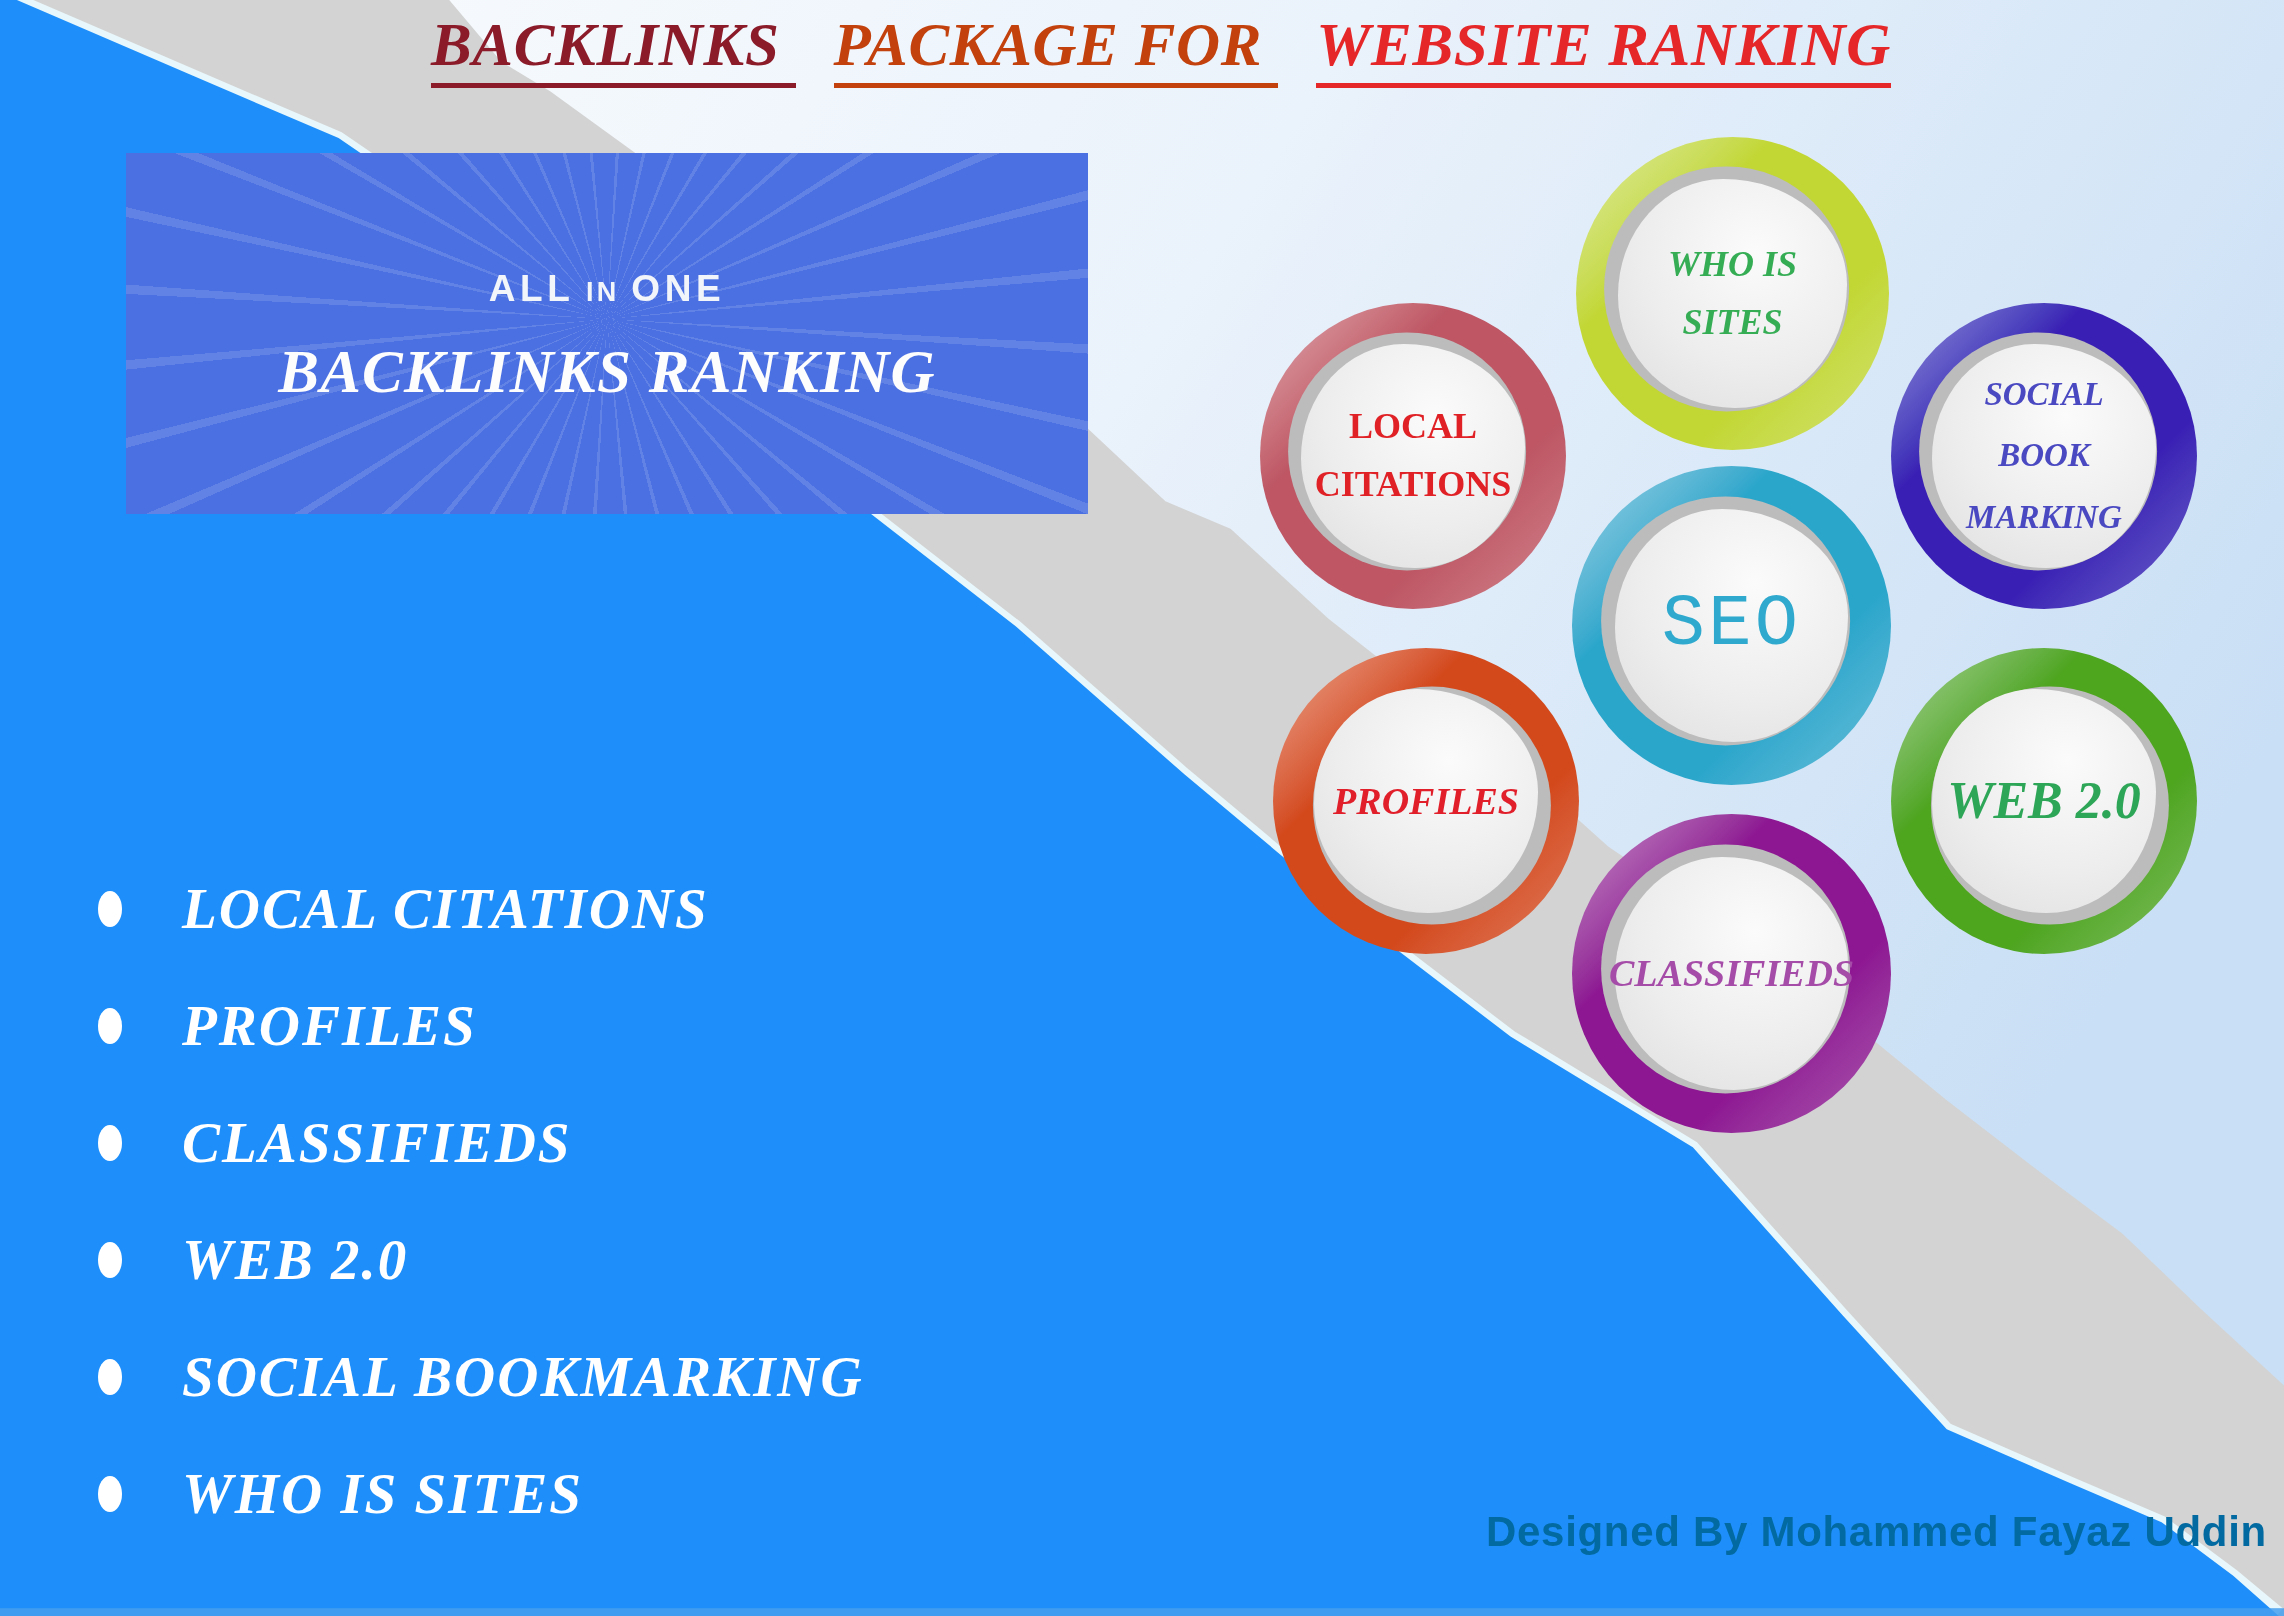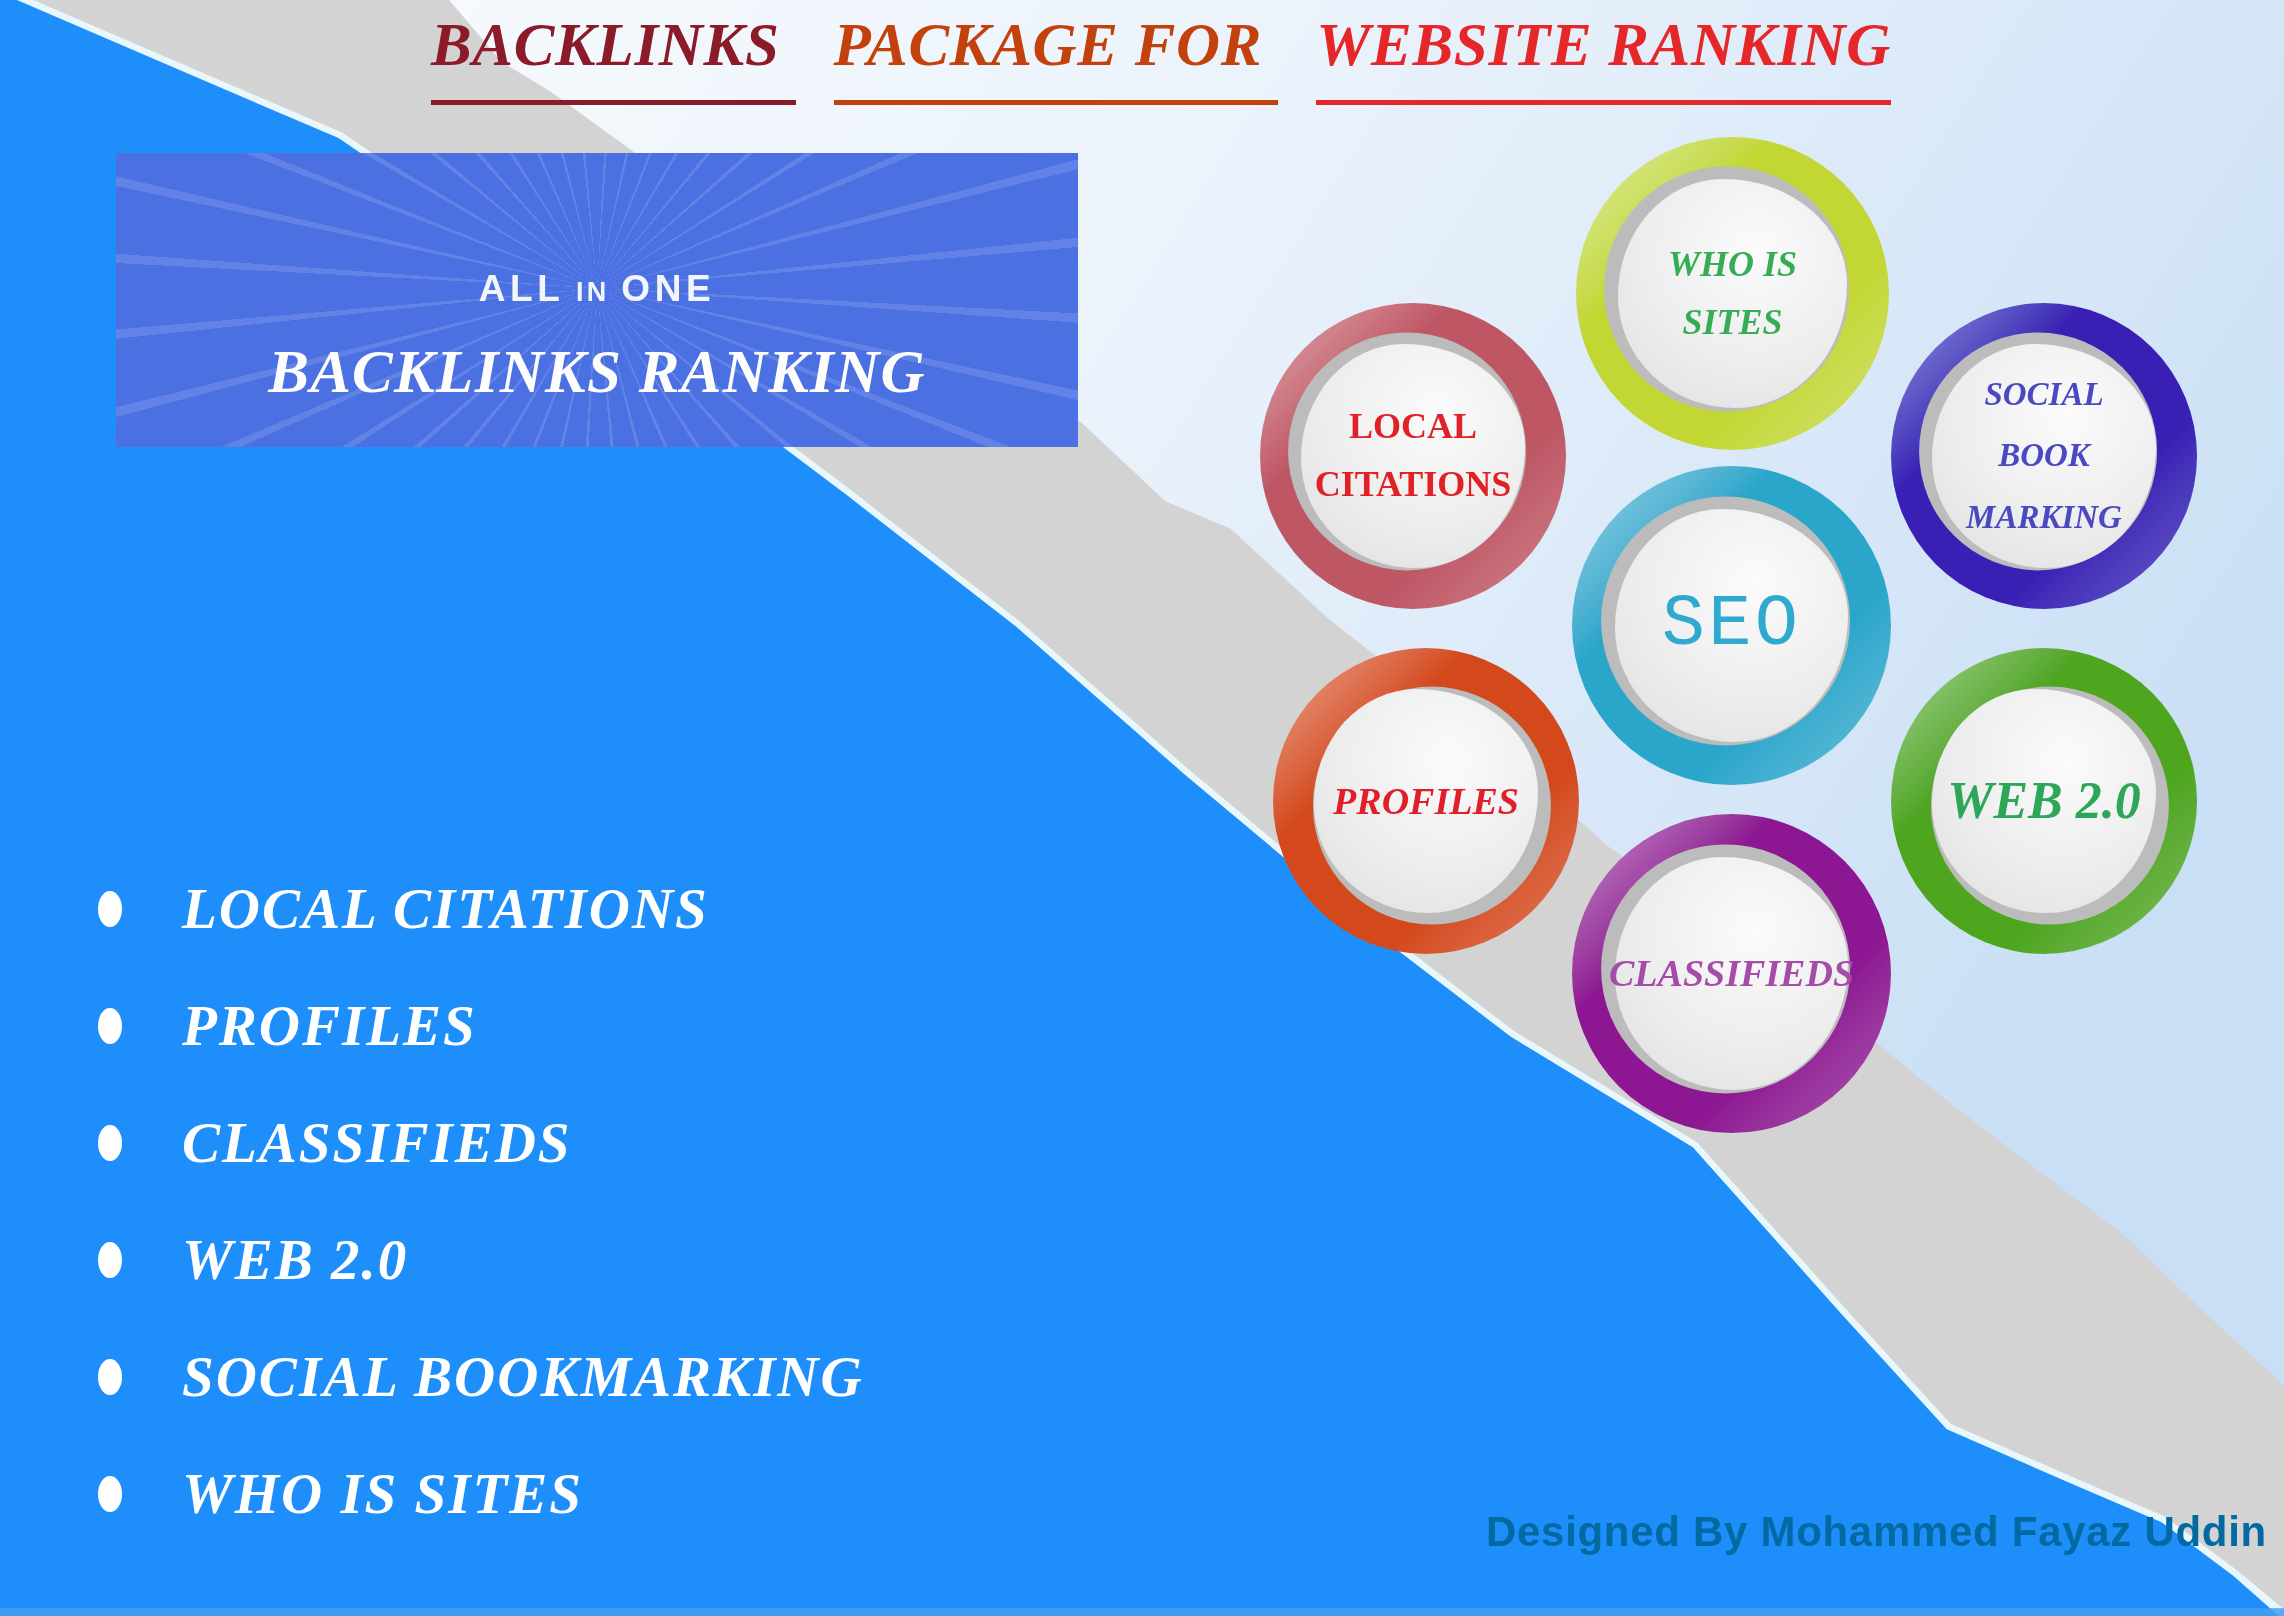--- a/index.html
+++ b/index.html
@@ -15,25 +15,25 @@
   .blue-tri{fill:var(--bg-blue,#1E8FFA);}
   .bottom-strip{fill:#459FEF;opacity:.85;}
 
   
   .title{
     position:absolute;top:10.4px;left:0;width:100%;
     text-align:center;
     font-size:61px;font-weight:bold;font-style:italic;
     letter-spacing:0.7px;white-space:nowrap;
   }
-  .title span{border-bottom:5.9px solid currentColor;padding-bottom:22px;margin-left:38px;}
+  .title span{border-bottom:5.9px solid currentColor;padding-bottom:5px;margin-left:38px;}
 
   
   .banner{
-    position:absolute;left:116px;top:153px;width:962px;height:294px;
+    position:absolute;left:126px;top:153px;width:962px;height:361px;
     background:var(--banner-bg,#4B70E2);
   }
   .banner-rays{
     position:absolute;inset:0;
     background:repeating-conic-gradient(from 3deg at 50% 46%,
       rgba(255,255,255,.13) 0deg 1.1deg, rgba(255,255,255,0) 1.1deg 9deg);
   }
   .banner-line1{
     position:absolute;left:0;top:115px;width:100%;
     text-align:center;color:#F2F5FA;

